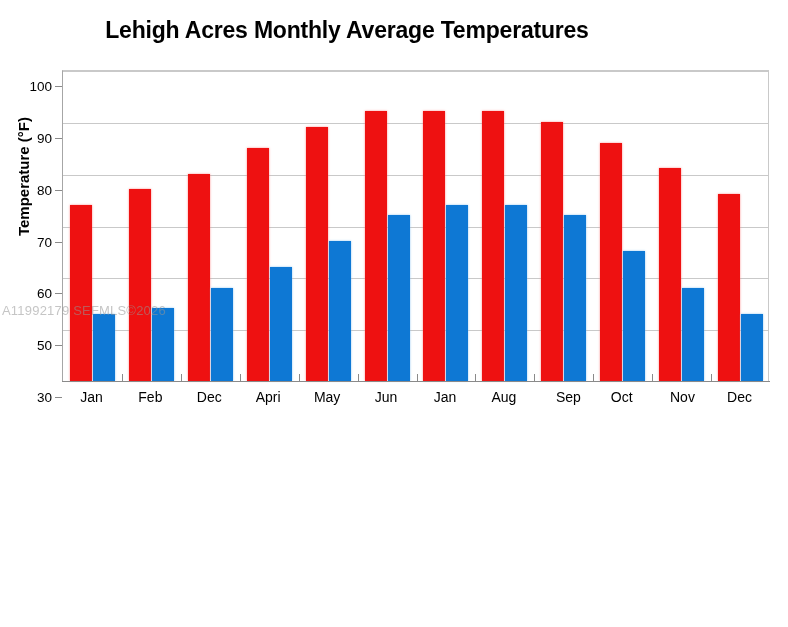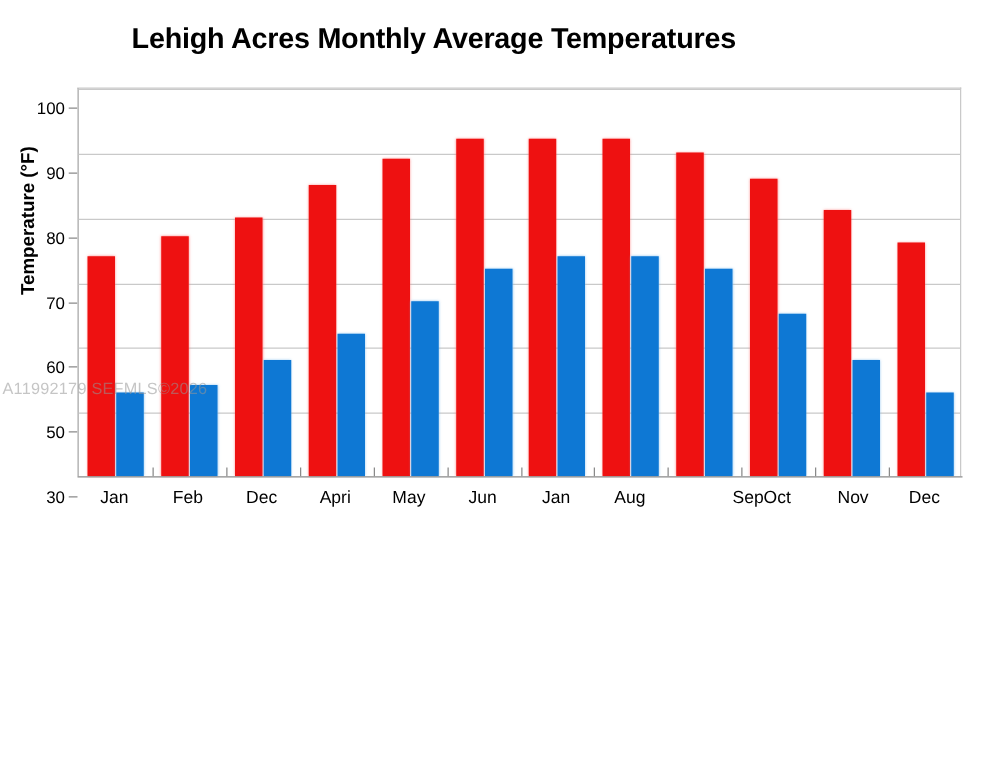--- a/index.html
+++ b/index.html
@@ -298,21 +298,21 @@
 
   <div id="x-labels">
       <div class="x-tick-label" style="left: 0px; width: 58.9167px;">Jan</div>
       <div class="x-tick-label" style="left: 58.9167px; width: 58.9167px;">Feb</div>
       <div class="x-tick-label" style="left: 117.833px; width: 58.9167px;">Dec</div>
       <div class="x-tick-label" style="left: 176.75px; width: 58.9167px;">Apri</div>
       <div class="x-tick-label" style="left: 235.667px; width: 58.9167px;">May</div>
       <div class="x-tick-label" style="left: 294.583px; width: 58.9167px;">Jun</div>
       <div class="x-tick-label" style="left: 353.5px; width: 58.9167px;">Jan</div>
       <div class="x-tick-label" style="left: 412.417px; width: 58.9167px;">Aug</div>
-      <div class="x-tick-label" style="left: 490px; width: 58.9167px; text-align: right;">Sep</div>
+      <div class="x-tick-label" style="left: 477px; width: 58.9167px;">Sep</div>
       <div class="x-tick-label" style="left: 530.25px; width: 58.9167px;">Oct</div>
       <div class="x-tick-label" style="left: 574px; width: 58.9167px; text-align: right;">Nov</div>
       <div class="x-tick-label" style="left: 648.083px; width: 58.9167px;">Dec</div>
     </div>
 
   <div id="watermark">A11992179 SEFMLS©2026</div>
 
 </div>
 
 </body></html>

